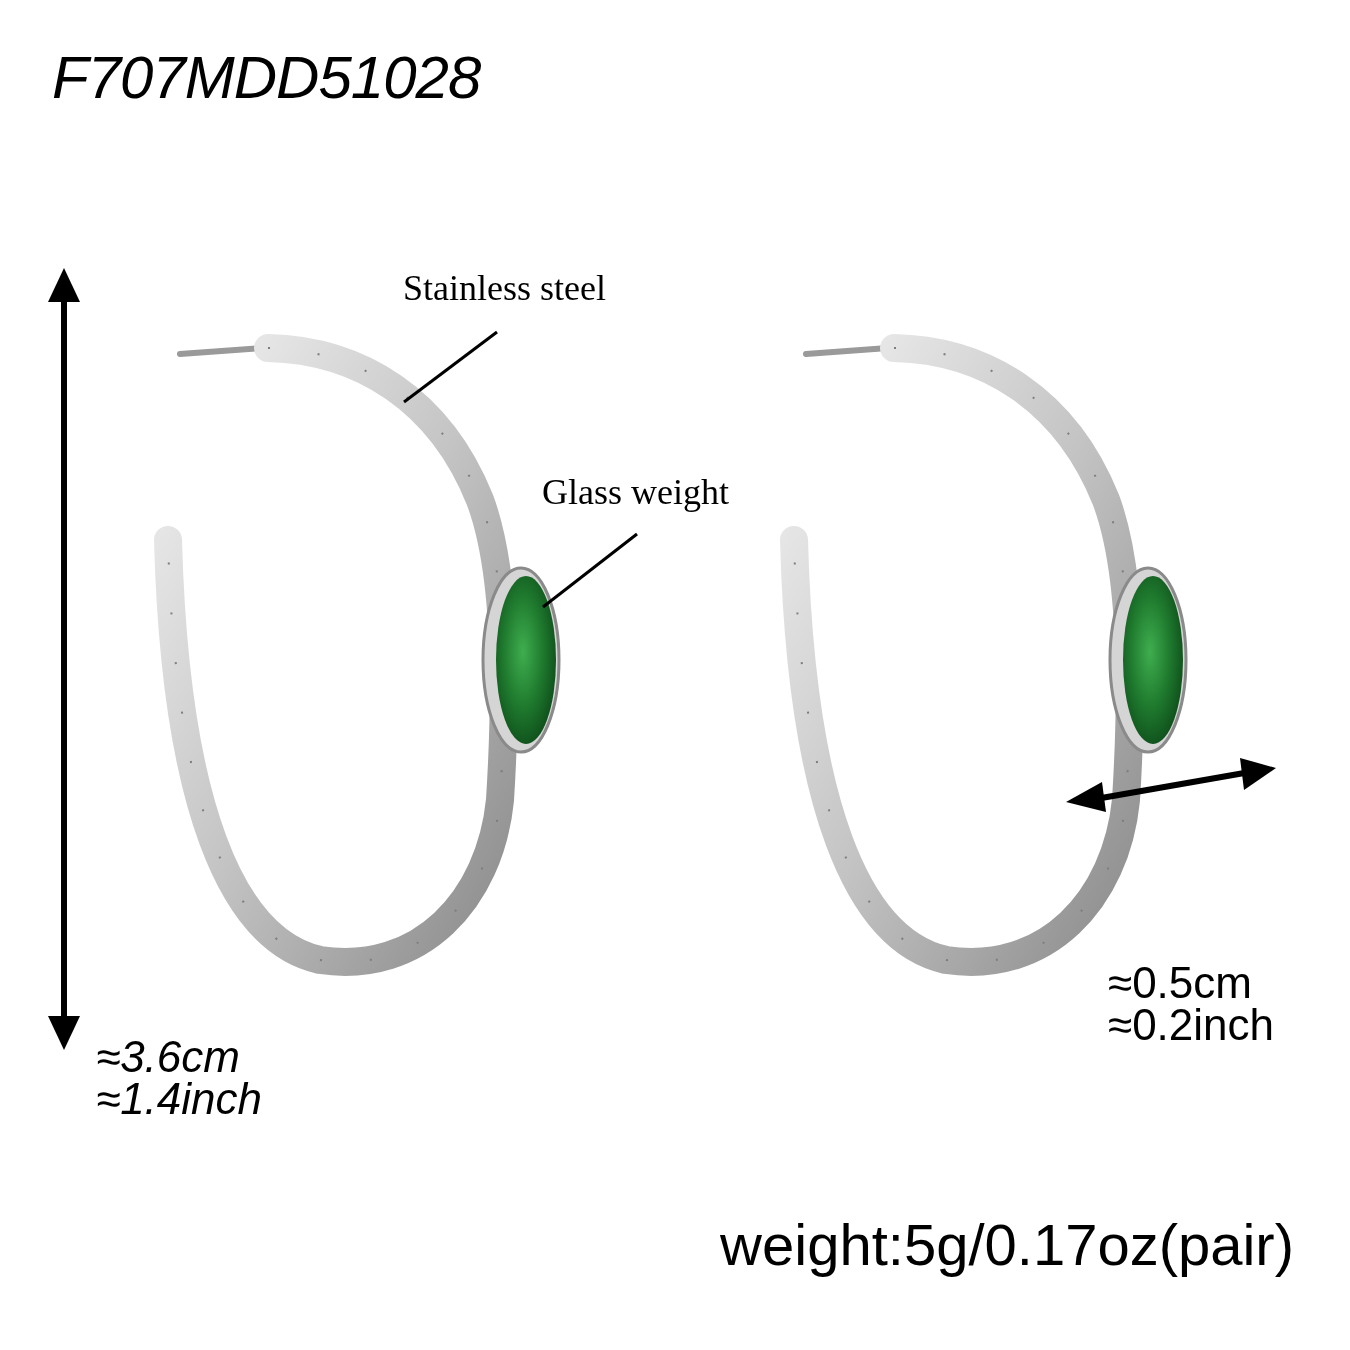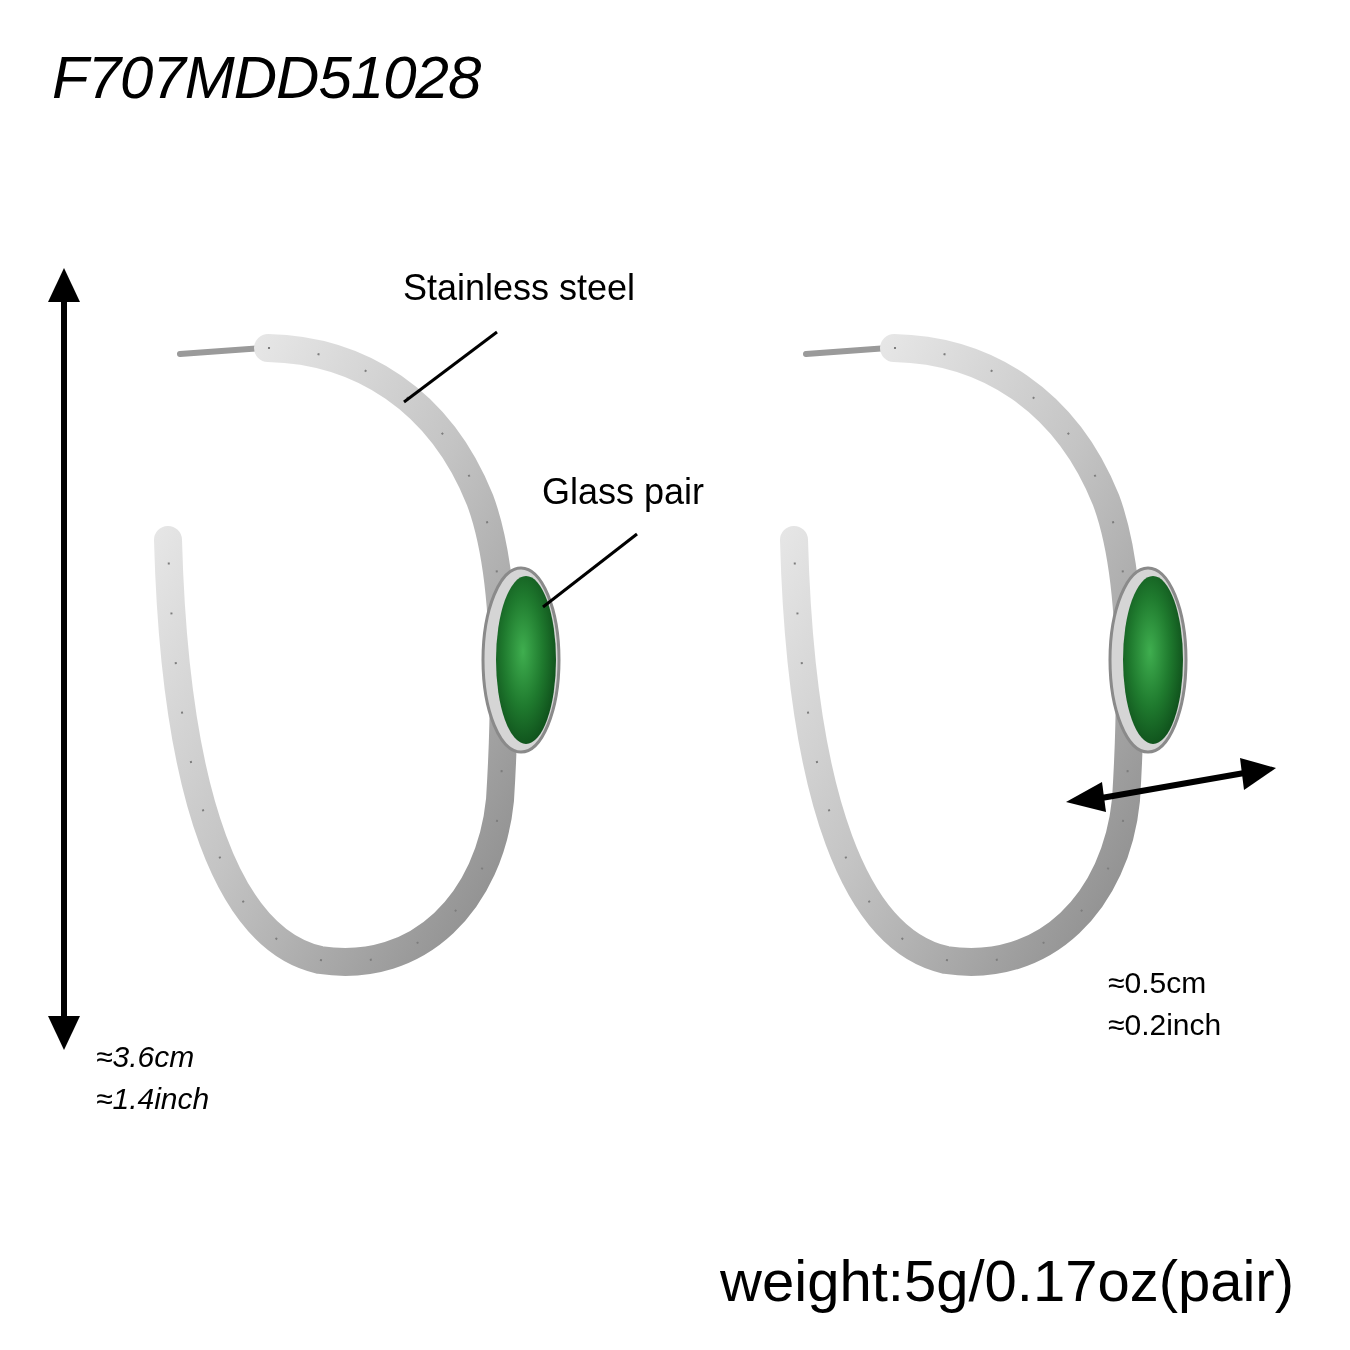--- a/index.html
+++ b/index.html
@@ -1,21 +1,21 @@
 <!DOCTYPE html>
 <html><head>
 <meta charset="utf-8">
 <style>
   html, body { margin: 0; padding: 0; background: #ffffff; }
   body { width: 1350px; height: 1350px; position: relative; overflow: hidden;
          font-family: "Liberation Sans", "DejaVu Sans", sans-serif; color: #000; }
   .abs { position: absolute; }
   .sku { left: 52px; top: 48px; font-size: 60px; letter-spacing: -1px; line-height: 1; font-style: italic; }
-  .label { font-size: 36px; line-height: 1; }
-  .dim { font-size: 30px; line-height: 42px; }
+  .label { font-size: 36px; line-height: 1; font-family: Liberation Serif, serif; }
+  .dim { font-size: 44px; line-height: 42px; }
   .weight { font-size: 58px; line-height: 1; }
   svg.art { position: absolute; left: 0; top: 0; }
 </style>
 </head>
 <body>
 
 <div class="abs sku">F707MDD51028</div>
 
 <svg class="art" width="1350" height="1350" viewBox="0 0 1350 1350">
   <defs>
@@ -57,25 +57,25 @@
   <line x1="543" y1="607" x2="637" y2="534" stroke="#000" stroke-width="3"></line>
 
   <g>
     <line x1="1090" y1="800" x2="1250" y2="772" stroke="#000" stroke-width="6"></line>
     <polygon points="1066,802 1102,782 1106,812" fill="#000"></polygon>
     <polygon points="1276,768 1240,758 1244,790" fill="#000"></polygon>
   </g>
 </svg>
 
 <div class="abs label" style="left:403px; top:270px;">Stainless steel</div>
-<div class="abs label" style="left:542px; top:474px;">Glass pair</div>
+<div class="abs label" style="left:542px; top:474px;">Glass weight</div>
 
 <div class="abs dim" style="left:96px; top:1036px;font-style:italic;">
   <div>≈3.6cm</div>
   <div>≈1.4inch</div>
 </div>
 
 <div class="abs dim" style="left:1108px; top:962px;">
   <div>≈0.5cm</div>
   <div>≈0.2inch</div>
 </div>
 
-<div class="abs weight" style="right:56px; top:1252px;margin-left:28px;">weight:5g/0.17oz(pair)</div>
+<div class="abs weight" style="right:56px; top:1216px;margin-left:28px;">weight:5g/0.17oz(pair)</div>
 
 </body></html>

